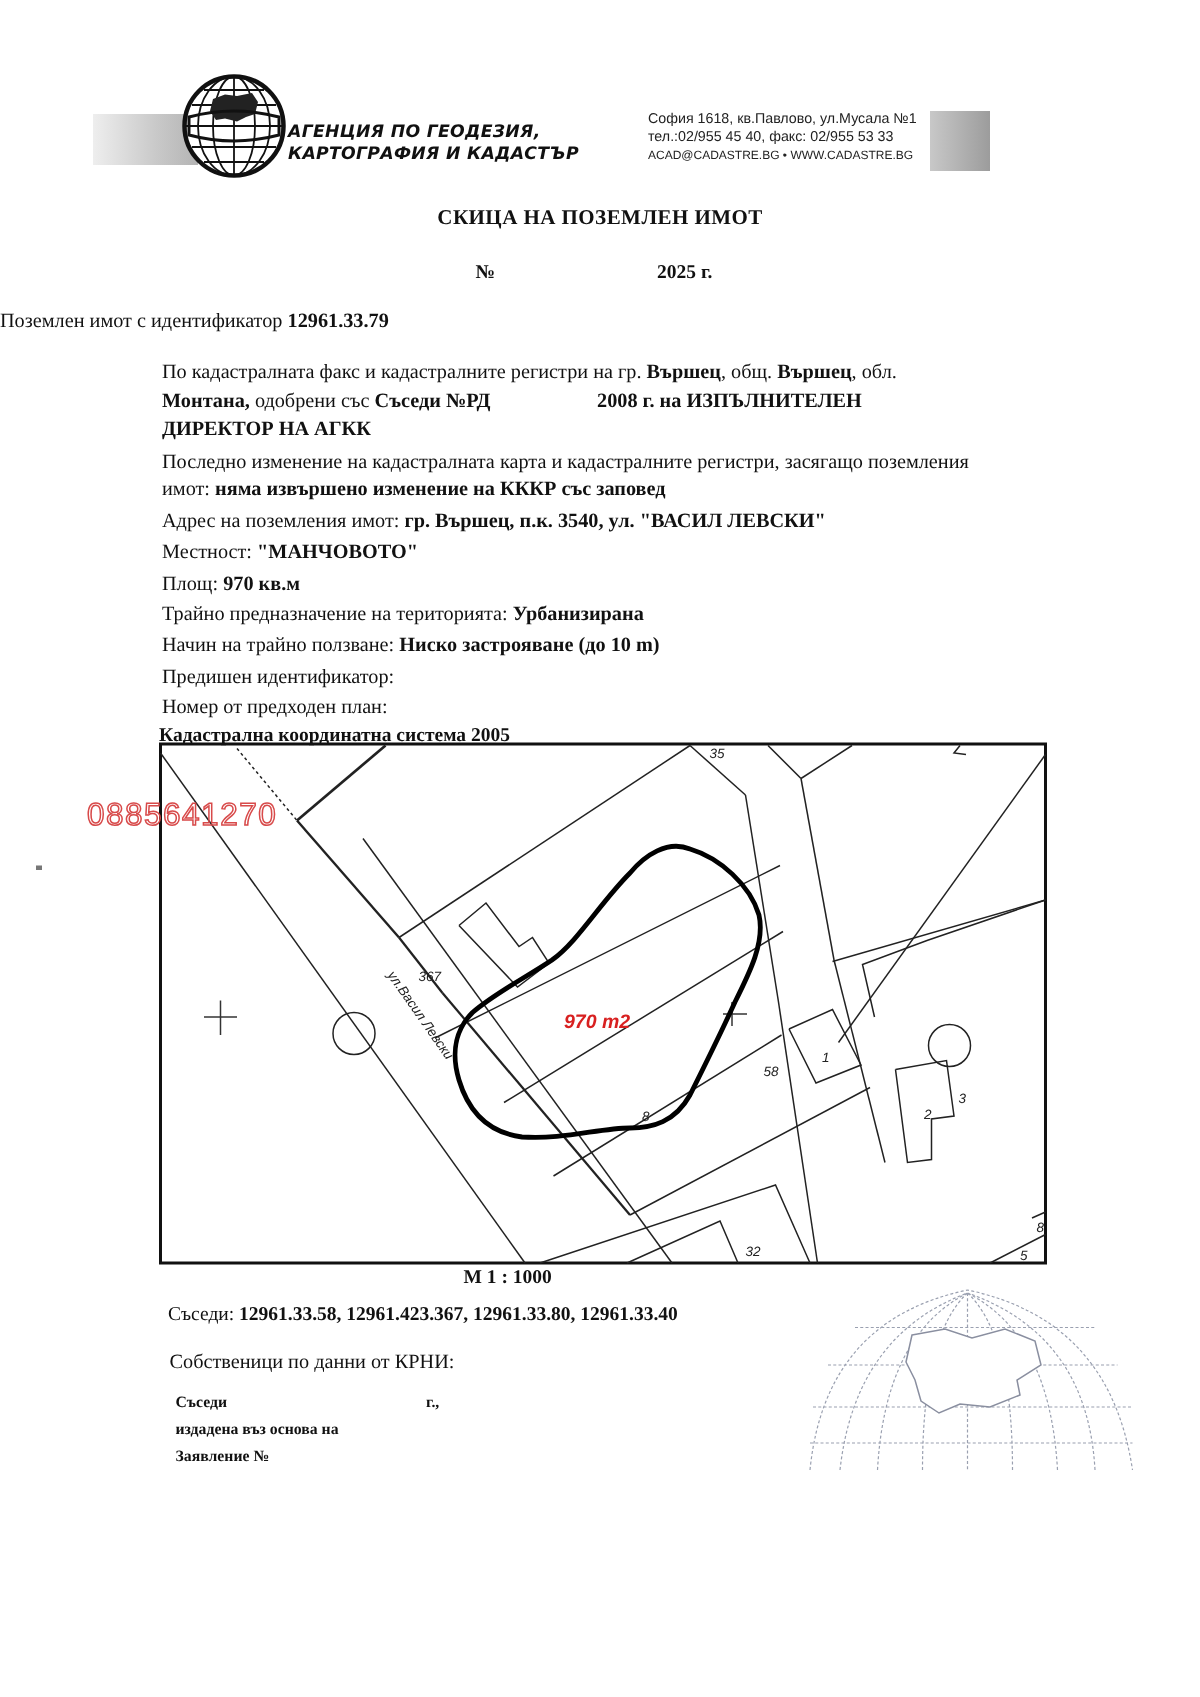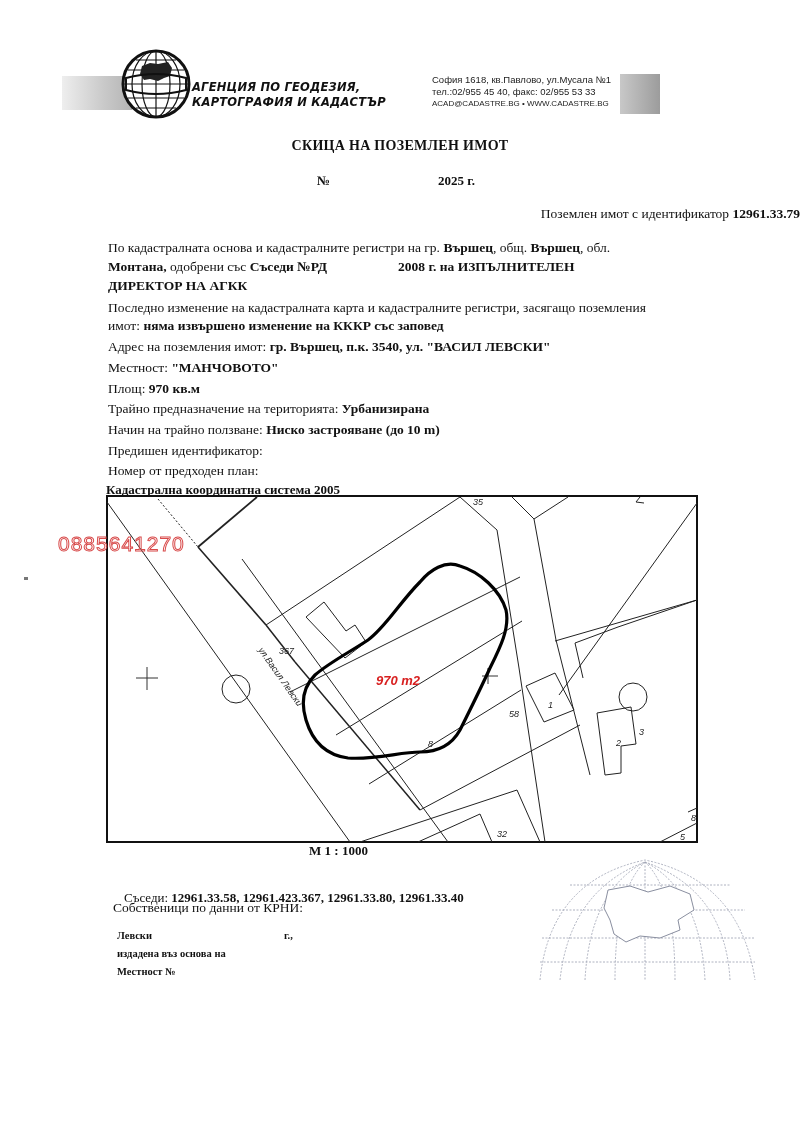--- a/index.html
+++ b/index.html
@@ -20,30 +20,30 @@
     left: 192px; top: 80px; font-family: "DejaVu Sans", sans-serif; font-weight: bold; font-style: italic;
     font-size: 11.5px; line-height: 15px; letter-spacing: 0.2px; color: #111;
   }
   .contact {
     left: 432px; top: 74px; font-family: "Liberation Sans", sans-serif; font-size: 9.5px; line-height: 12px;
     color: #222; text-align: left;
   }
   .contact .small { font-size: 8px; }
   .title { left: 0; width: 800px; top: 138px; text-align: center; font-weight: bold; font-size: 14px; letter-spacing: 0.3px; }
   .numline { top: 173px; font-weight: bold; font-size: 13px; }
-  .identline { left: 0; width: 800px; top: 206px; text-align: right; font-size: 13.5px; }
+  .identline { left: 0; width: 800px; top: 206px; text-align: left; font-size: 13.5px; }
   .para { left: 108px; font-size: 13.5px; line-height: 19px; }
   .b { font-weight: bold; }
   .coord-sys { left: 106px; top: 482px; font-size: 13px; font-weight: bold; }
   .watermark {
     left: 58px; top: 532px; font-family: "Liberation Sans", sans-serif; font-size: 21px; letter-spacing: 1px;
     color: transparent; -webkit-text-stroke: 1px #d84a4a;
   }
   .scale { left: 0; width: 671px; top: 843px; text-align: center; font-weight: bold; font-size: 13px; padding-left: 6px; box-sizing: border-box; }
-  .neighbors { left: 112px; top: 890px; font-size: 13px; margin-left: 12px; }
+  .neighbors { left: 112px; top: 868px; font-size: 13px; }
   .owners { left: 113px; top: 900px; font-size: 13.5px; }
   .small-block { left: 117px; font-size: 10.5px; font-weight: bold; }
   .area-label {
     font-family: "Liberation Sans", sans-serif; font-style: italic; font-weight: bold; font-size: 13px; fill: #d82020;
   }
   .maplbl { font-family: "Liberation Sans", sans-serif; font-style: italic; font-size: 9px; fill: #222; }
   .edge-tick { left: 24px; width: 4px; height: 3px; background: #777; }
 </style>
 </head>
 <body>
@@ -80,21 +80,21 @@
 </div>
 
 <div class="abs title">СКИЦА НА ПОЗЕМЛЕН ИМОТ</div>
 <div class="abs numline" style="left:317px;">№</div>
 <div class="abs numline" style="left:438px;">2025 г.</div>
 <div class="abs identline">
   <span>Поземлен имот с идентификатор </span><span class="b">12961.33.79</span>
 </div>
 
 <div class="abs para" style="top:238px;">
-  <span>По кадастралната основа и кадастралните регистри на гр. </span><span class="b">Вършец</span><span>, общ. </span><span class="b">Вършец</span><span>, обл.</span>
+  <span>По кадастралната факс и кадастралните регистри на гр. </span><span class="b">Вършец</span><span>, общ. </span><span class="b">Вършец</span><span>, обл.</span>
 </div>
 <div class="abs para" style="top:257px;">
   <span class="b">Монтана,</span><span> одобрени със </span><span class="b">Съседи №РД</span>
 </div>
 <div class="abs para b" style="left:398px;top:257px;">2008 г. на ИЗПЪЛНИТЕЛЕН</div>
 <div class="abs para b" style="top:276px;">ДИРЕКТОР НА АГКК</div>
 
 <div class="abs para" style="top:298px;">Последно изменение на кадастралната карта и кадастралните регистри, засягащо поземления</div>
 <div class="abs para" style="top:316px;">
   <span>имот: </span><span class="b">няма извършено изменение на КККР със заповед</span>
@@ -199,24 +199,24 @@
 <div class="abs watermark">0885641270</div>
 
 <div class="abs scale">М 1 : 1000</div>
 
 <div class="abs neighbors">
   <span>Съседи: </span><span class="b">12961.33.58, 12961.423.367, 12961.33.80, 12961.33.40</span>
 </div>
 
 <div class="abs owners">Собственици по данни от КРНИ:</div>
 
-<div class="abs small-block" style="top:930px;">Левски</div>
+<div class="abs small-block" style="top:930px;">Съседи</div>
 <div class="abs small-block" style="left:284px;top:930px;">г.,</div>
 <div class="abs small-block" style="top:948px;">издадена въз основа на</div>
-<div class="abs small-block" style="top:966px;">Местност №</div>
+<div class="abs small-block" style="top:966px;">Заявление №</div>
 
 <svg class="abs" style="left:530px;top:850px;" width="230" height="140" viewBox="0 0 230 140">
   <g stroke="#9aa0b0" stroke-width="0.8" fill="none" stroke-dasharray="2,1.5">
     <path d="M10 130 Q 20 30 115 10 Q 210 30 225 130"></path>
     <path d="M30 130 Q 40 40 115 12"></path>
     <path d="M55 130 Q 60 40 115 12"></path>
     <path d="M85 130 Q 85 40 115 12"></path>
     <line x1="115" y1="12" x2="115" y2="130"></line>
     <path d="M145 130 Q 145 40 115 12"></path>
     <path d="M175 130 Q 170 40 115 12"></path>

